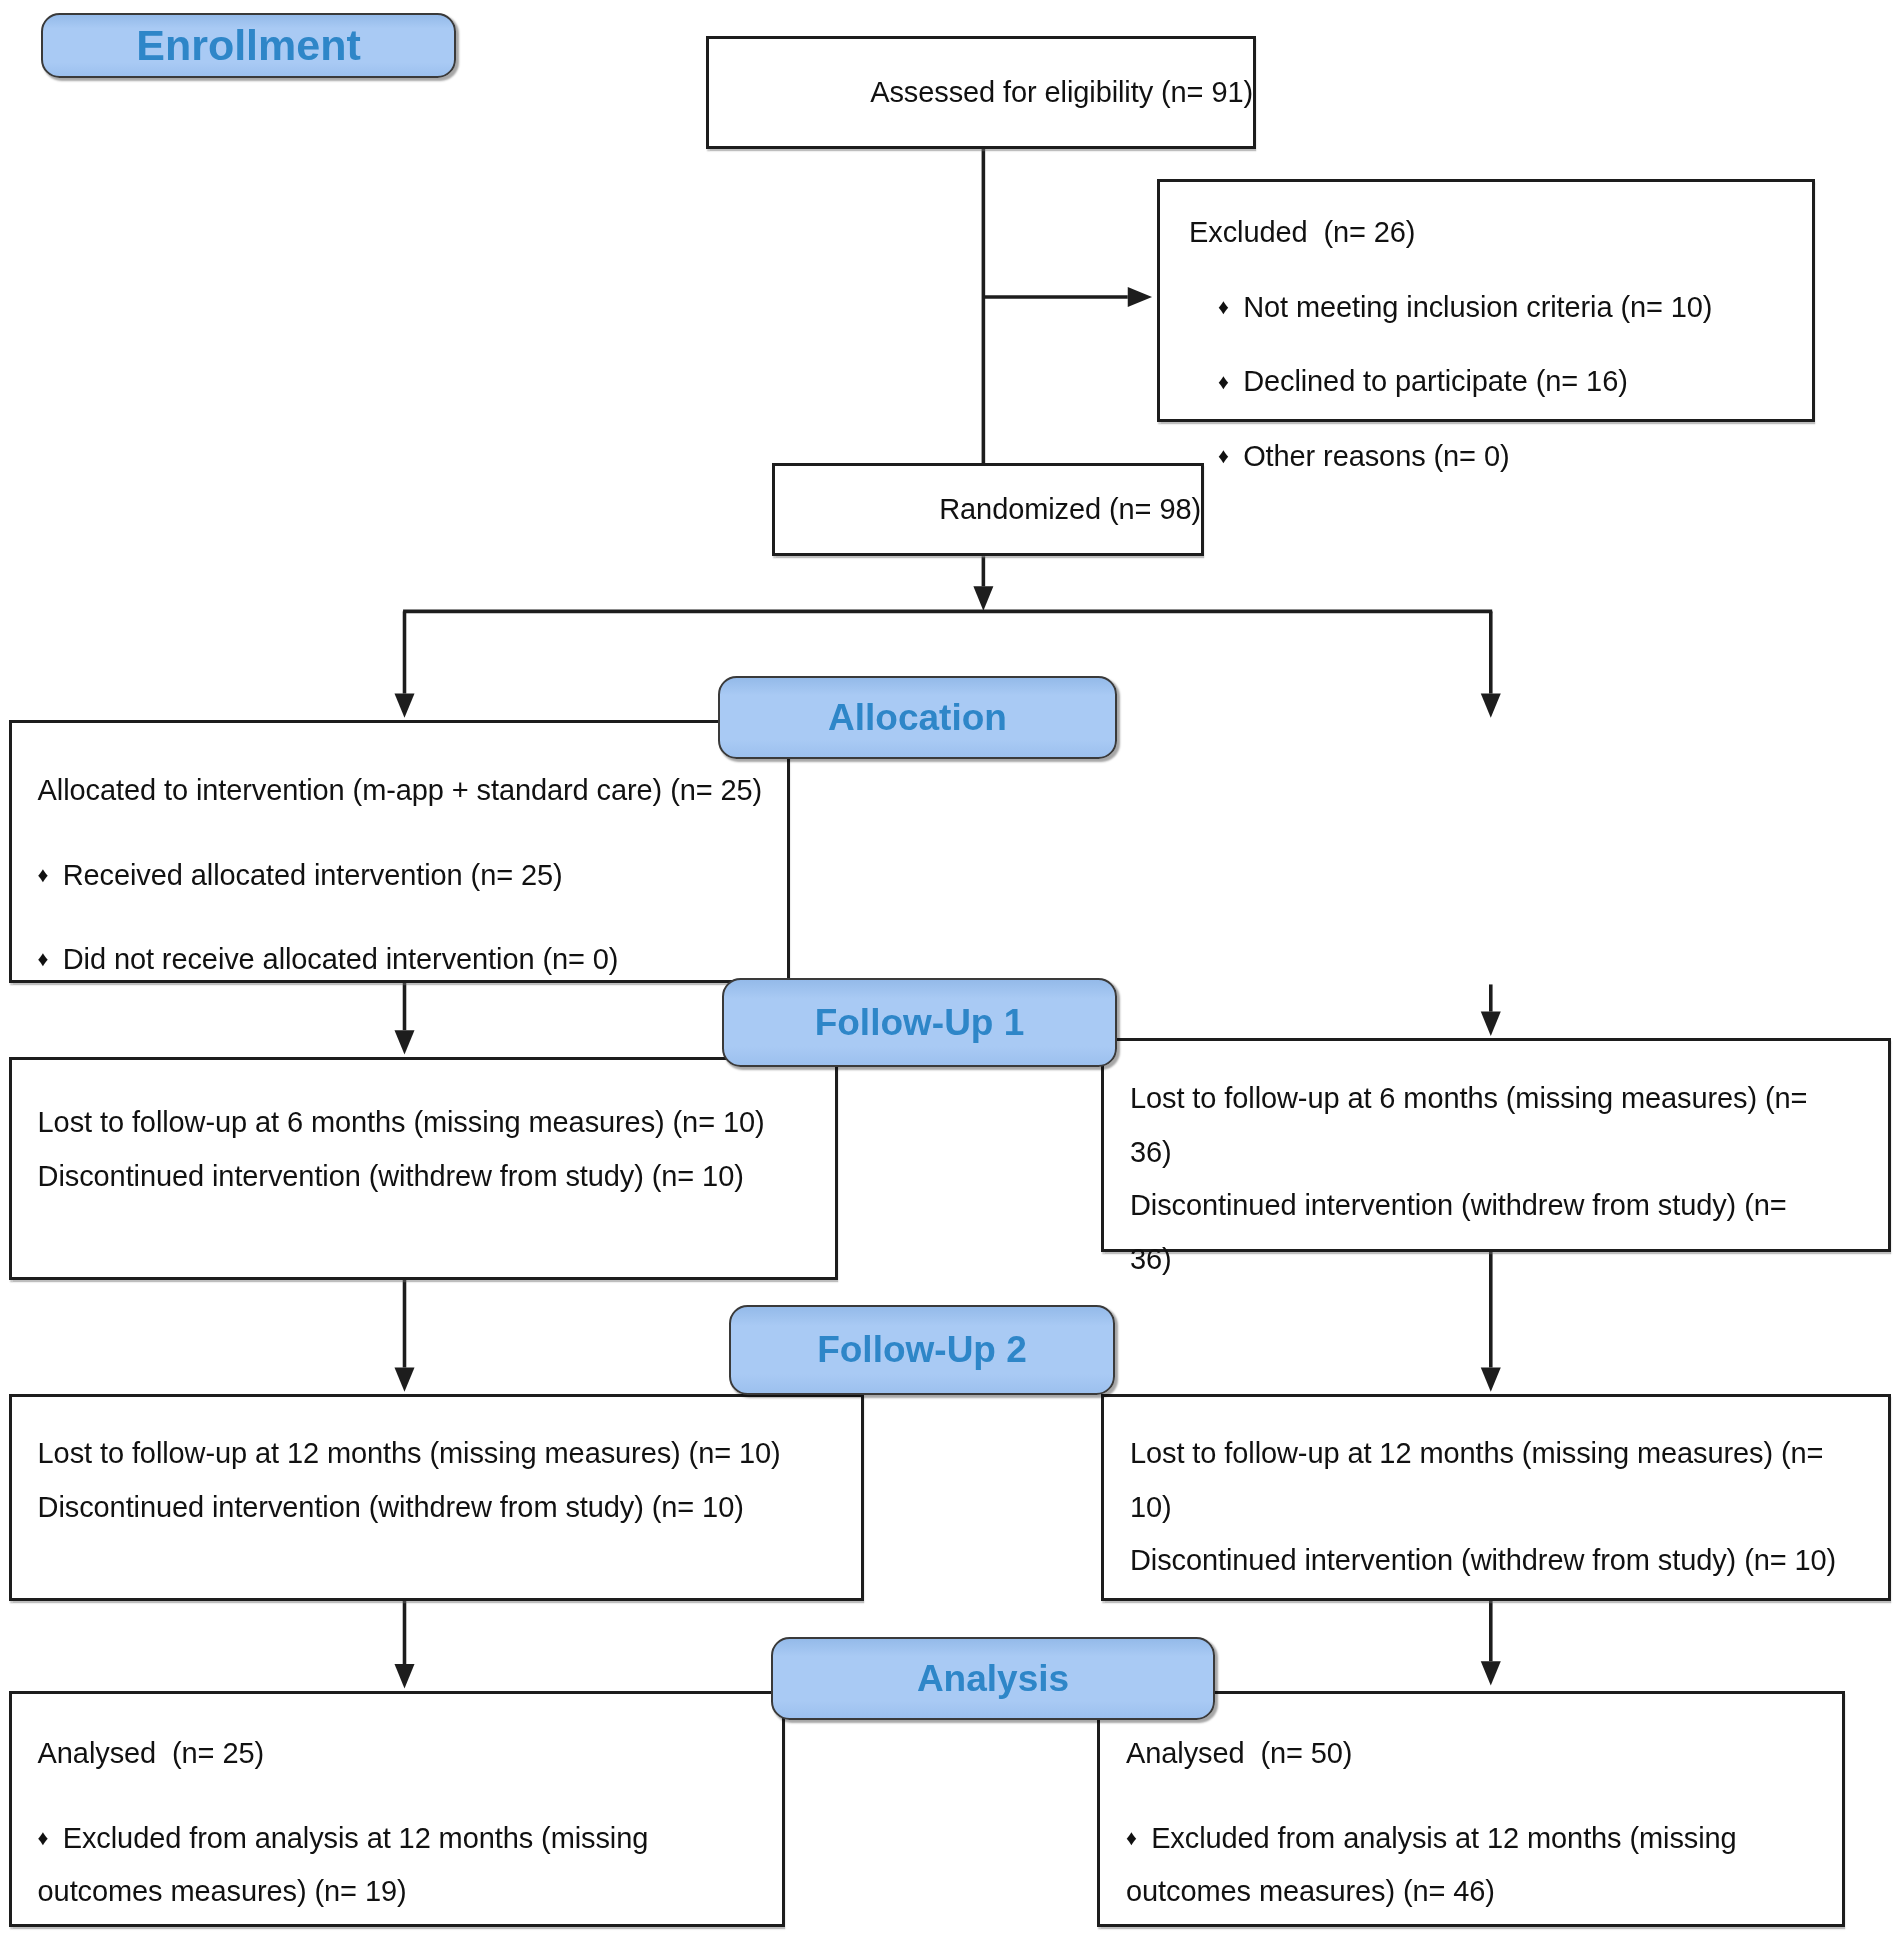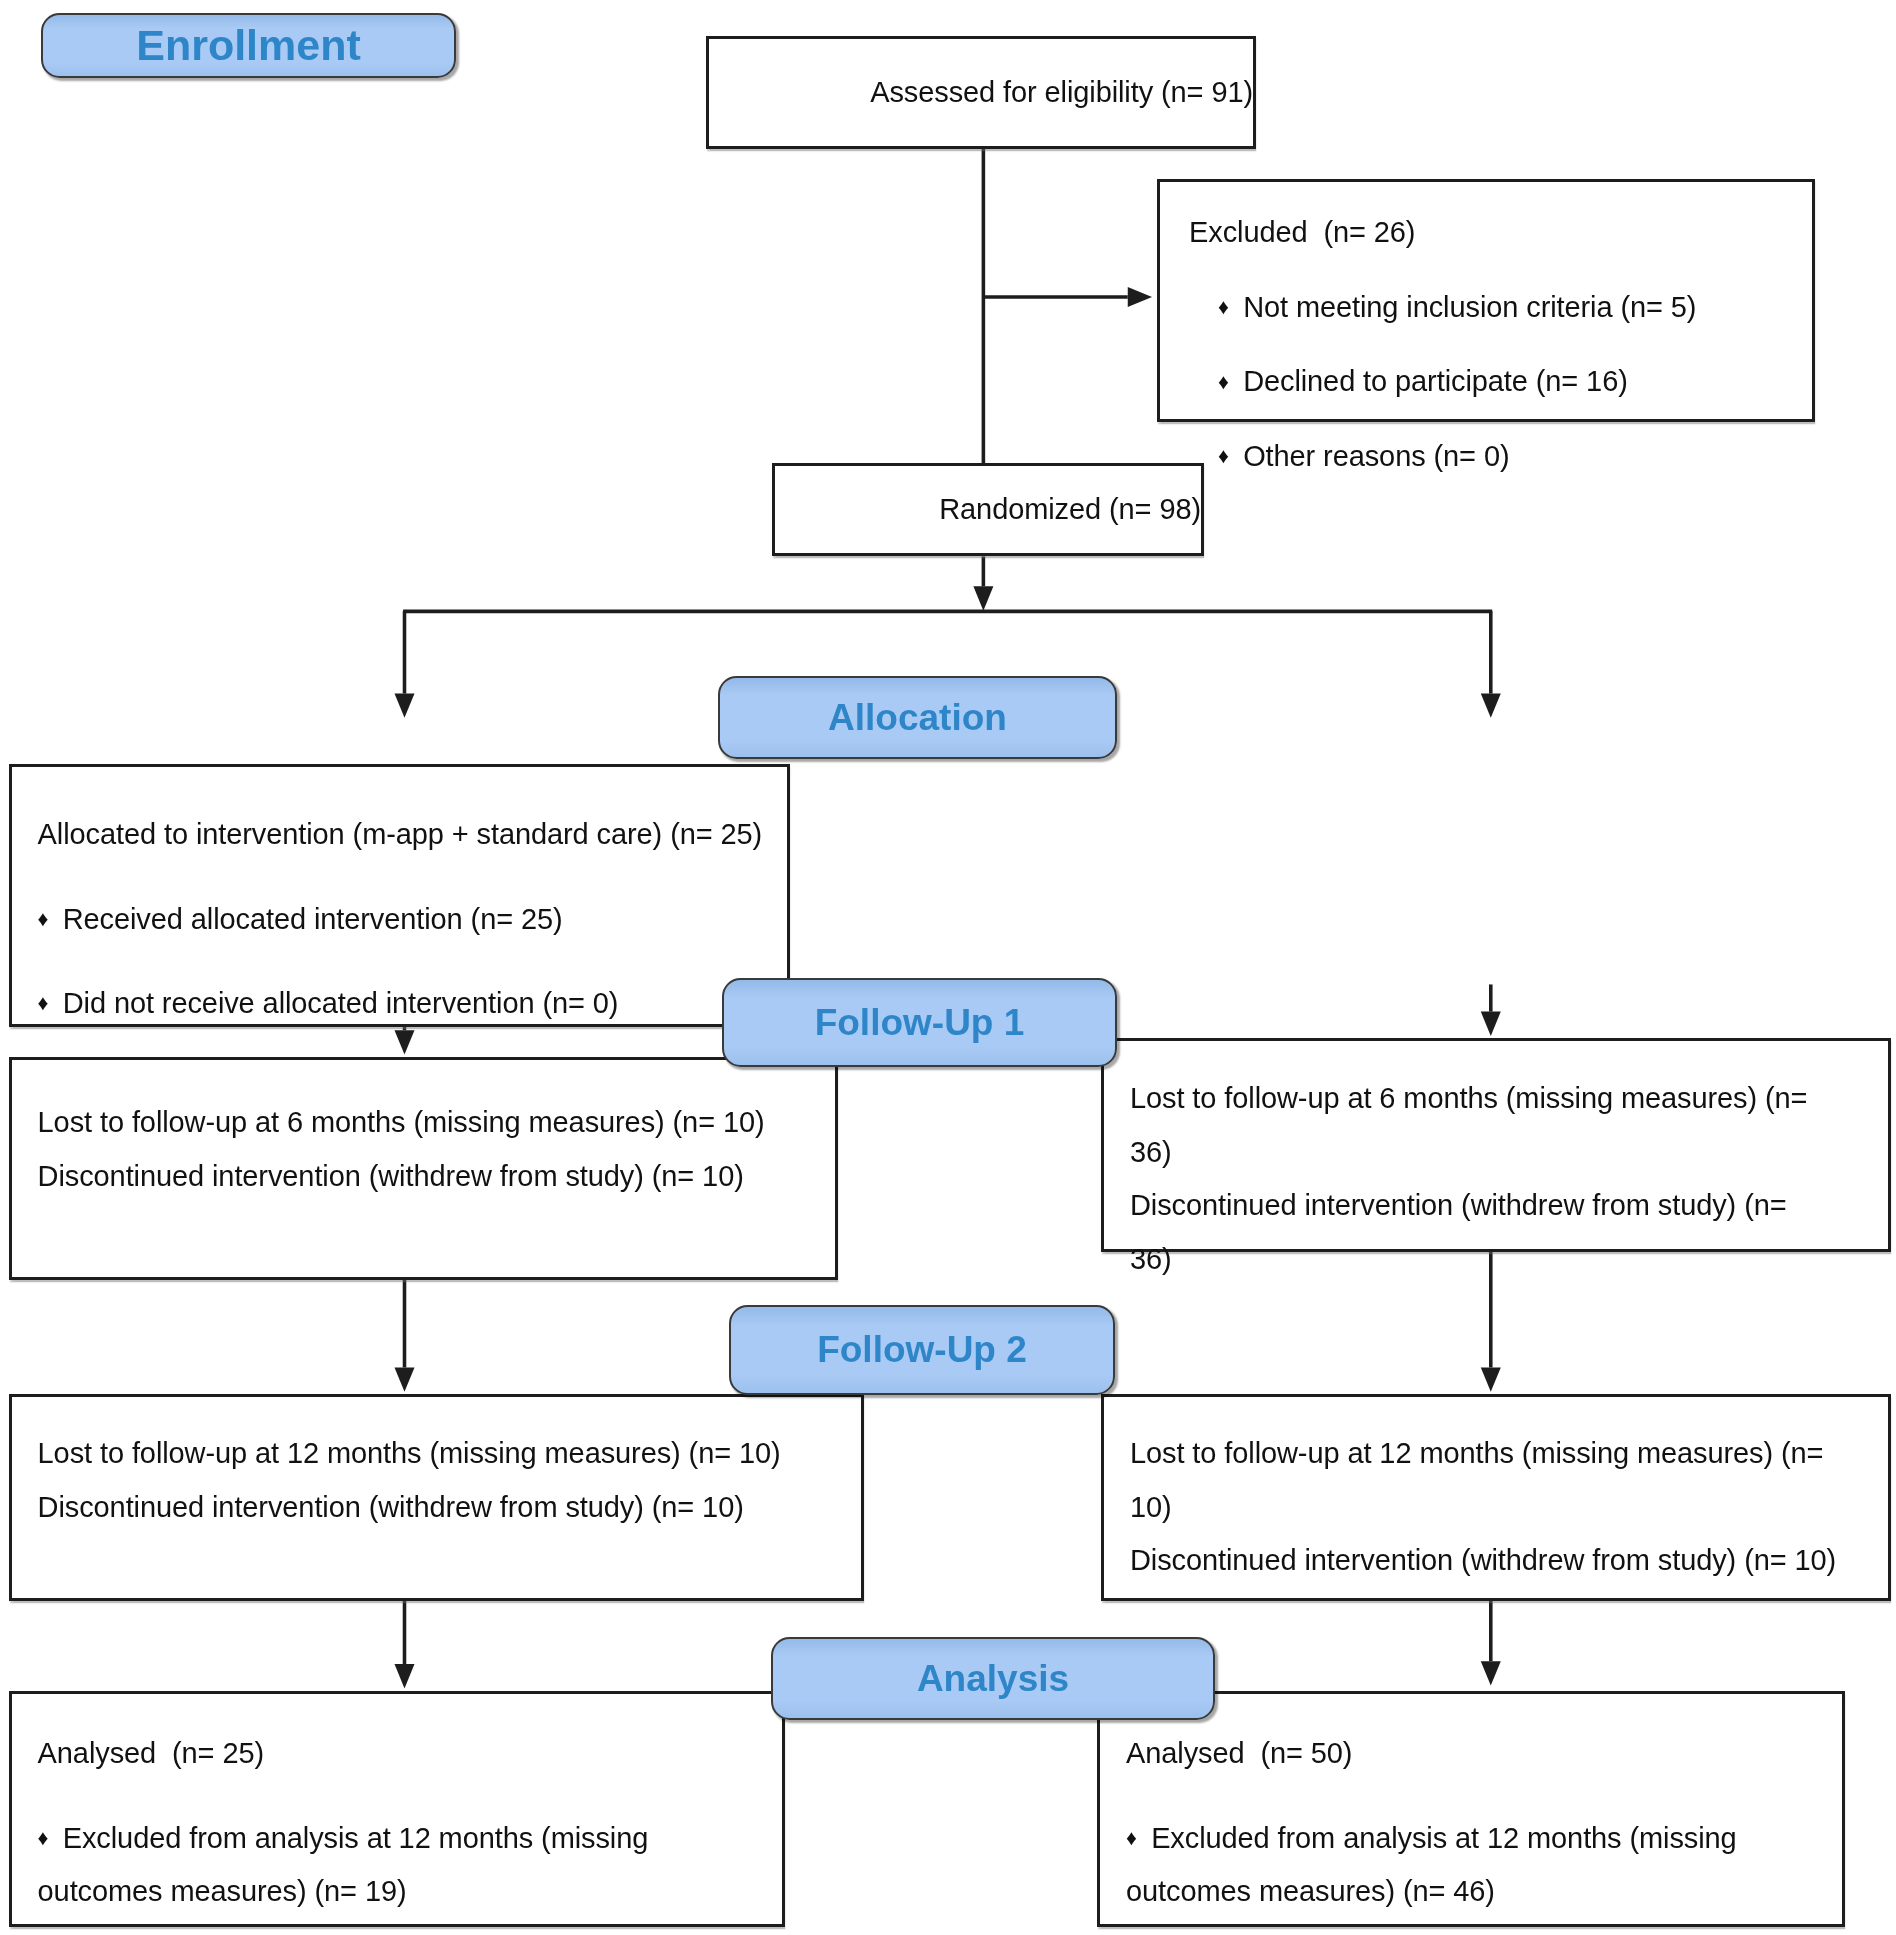--- a/index.html
+++ b/index.html
@@ -43,21 +43,21 @@
   }
   #badge-enrollment { left:41px; top:13px; width:415px; height:65px; font-size:43px; }
   #badge-allocation { left:718px; top:676px; width:399px; height:83px; }
   #badge-fu1        { left:722px; top:978px; width:395px; height:89px; }
   #badge-fu2        { left:729px; top:1305px; width:386px; height:90px; }
   #badge-analysis   { left:771px; top:1637px; width:444px; height:83px; }
 
   #box-assessed   { left:706px;  top:36px;   width:550px;  height:113px; }
   #box-excluded   { left:1157px; top:179px;  width:658px;  height:243px; padding:29px 21.4px 0 29px; }
   #box-randomized { left:772px; top:463px;  width:432px;  height:93px; }
-  #box-alloc-left  { left:8.6px;   top:720px; width:781px; height:263px; padding:41px 12px 0 26px;margin-top:44px; }
+  #box-alloc-left  { left:8.6px;   top:720px; width:781px; height:263px; padding:41px 12px 0 26px; }
   #box-alloc-right { left:1102px; top:720px; width:788px; height:266px; padding:39px 7.1px 0 26px; }
   #box-fu1-left    { left:8.6px;   top:1057px; width:829px; height:223px; padding:36px 43px 0 26px; }
   #box-fu1-right   { left:1101px; top:1038px; width:790px; height:214px; padding:31px 60px 0 26px; }
   #box-fu2-left    { left:8.6px;   top:1394px; width:855px; height:207px; padding:30px 29px 0 26px; }
   #box-fu2-right   { left:1101px; top:1394px; width:790px; height:207px; padding:30px 50px 0 26px; }
   #box-analysis-left  { left:8.6px;   top:1691px; width:776px; height:236px; padding:33px 57px 0 26px; }
   #box-analysis-right { left:1097px; top:1691px; width:748px; height:236px; padding:33px 30px 0 26px; }
 
   .line { margin:0; }
   .li { margin-top:31px; }
@@ -96,21 +96,21 @@
   <div class="badge" id="badge-enrollment">
     <span>Enrollment</span>
   </div>
 
   <div class="box center" id="box-assessed">
     <span>Assessed for eligibility (n= 91)</span>
   </div>
 
   <div class="box" id="box-excluded">
     <div class="line excl-title">Excluded&nbsp; (n= 26)</div>
-    <div class="line excl-li"><span class="blt">♦</span><span>Not meeting inclusion criteria (n= 5)</span></div>
+    <div class="line excl-li"><span class="blt">♦</span><span>Not meeting inclusion criteria (n= 10)</span></div>
     <div class="line excl-li"><span class="blt">♦</span><span>Declined to participate (n= 16)</span></div>
     <div class="line excl-li"><span class="blt">♦</span><span>Other reasons (n= 0)</span></div>
   </div>
 
   <div class="box center" id="box-randomized">
     <span>Randomized (n= 98)</span>
   </div>
 
   <div class="badge" id="badge-allocation">
     <span>Allocation</span>

